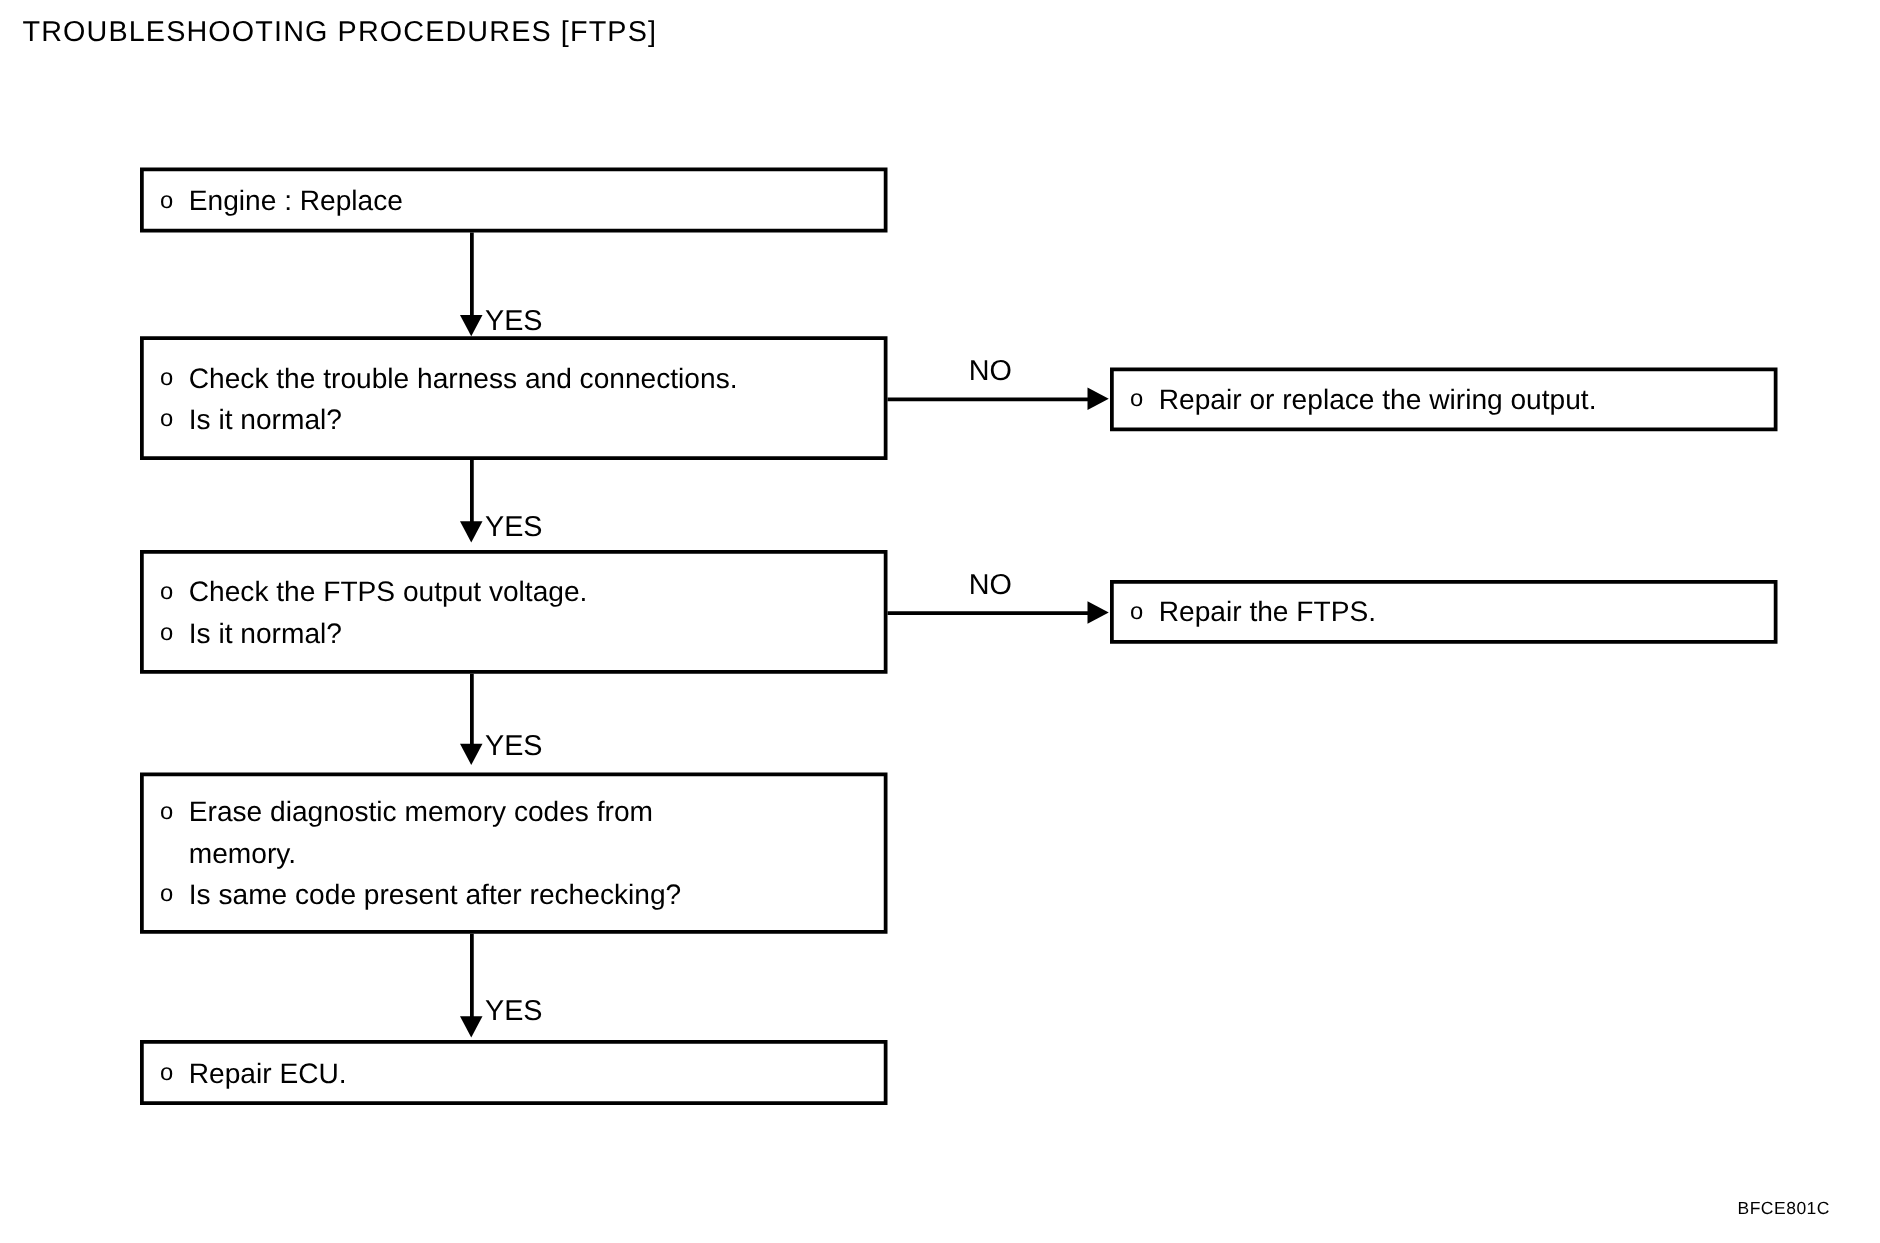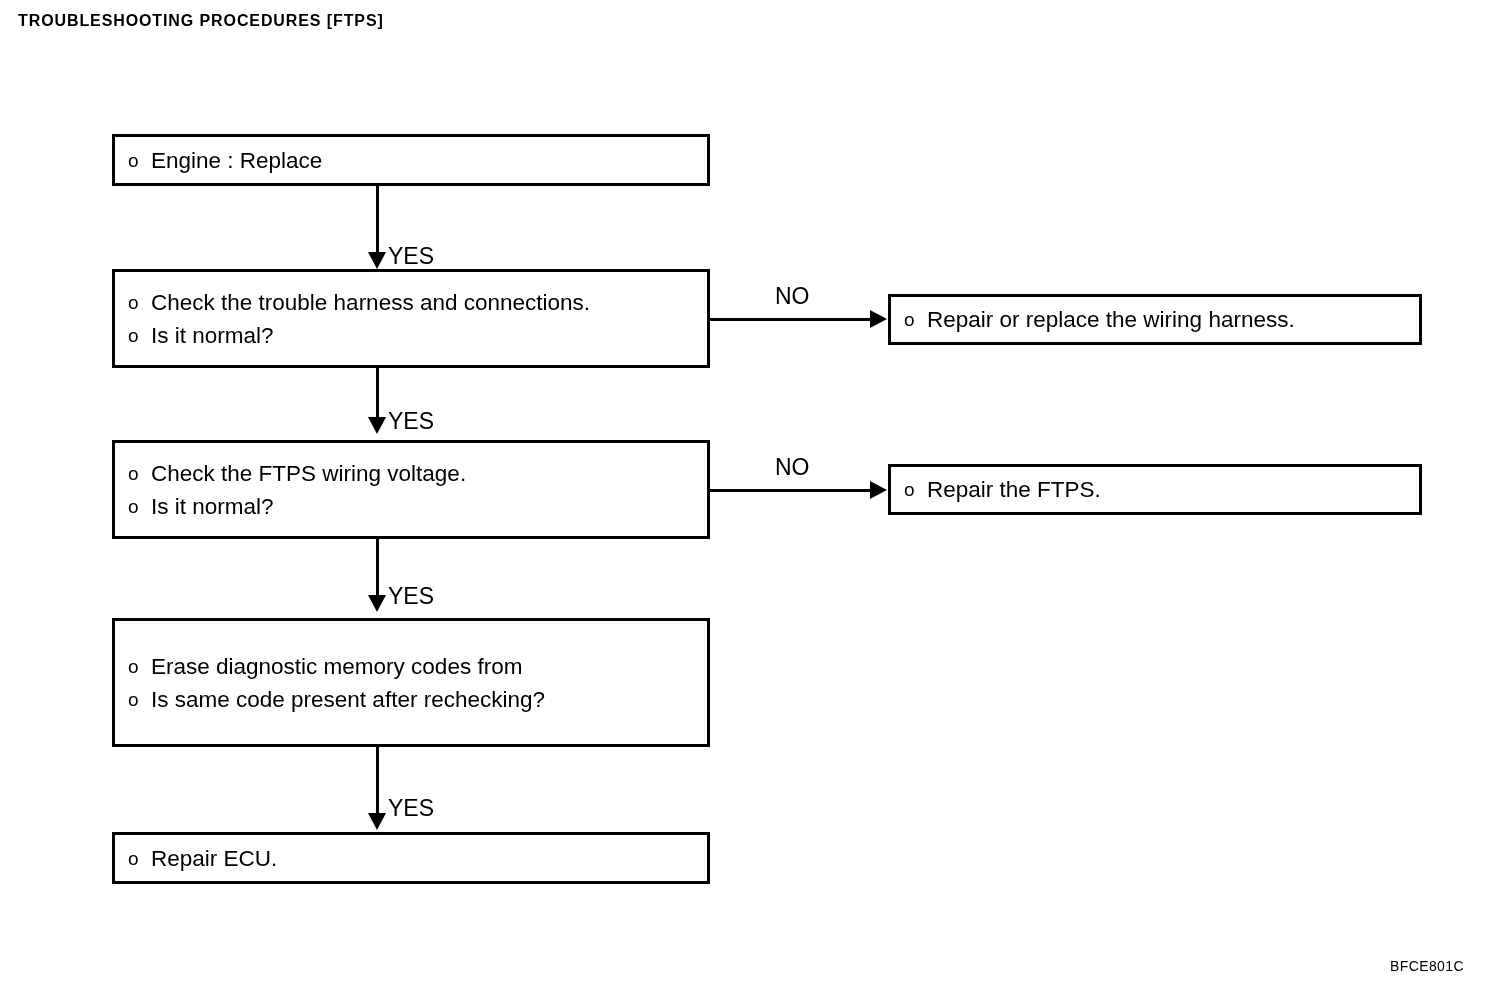--- a/index.html
+++ b/index.html
@@ -13,22 +13,22 @@
     position: relative;
     font-family: "Liberation Sans", sans-serif;
     color: #000000;
     overflow: hidden;
   }
 
   #page-title {
     position: absolute;
     left: 18px;
     top: 12px;
-    font-size: 16px;
-    font-weight: bold;
+    font-size: 23px;
+    font-weight: normal;
     letter-spacing: 0.9px;
     white-space: pre;
   }
 
   .flow-box {
     position: absolute;
     box-sizing: border-box;
     border: 3px solid #000;
     background: #fff;
     display: flex;
@@ -142,32 +142,32 @@
   </div>
 </div>
 
 <div class="h-conn" style="left:710px; top:318px; width:162px;"></div>
 <div class="h-arrow" style="left:870px; top:310px;"></div>
 <div class="h-label" style="left:775px; top:285px;">NO</div>
 
 <div class="flow-box" style="left:888px; top:294px; width:534px; height:51px;">
   <div class="box-line">
     <span class="bullet">o</span>
-    <span class="box-text">Repair or replace the wiring harness.</span>
+    <span class="box-text">Repair or replace the wiring output.</span>
   </div>
 </div>
 
 <div class="v-conn" style="left:376px; top:368px; height:51px;"></div>
 <div class="v-arrow" style="left:368px; top:417px;"></div>
 <div class="v-label" style="left:388px; top:384px;">YES</div>
 
 <div class="flow-box" style="left:112px; top:440px; width:598px; height:99px;">
   <div class="box-line">
     <span class="bullet">o</span>
-    <span class="box-text">Check the FTPS wiring voltage.</span>
+    <span class="box-text">Check the FTPS output voltage.</span>
   </div>
   <div class="box-line">
     <span class="bullet">o</span>
     <span class="box-text">Is it normal?</span>
   </div>
 </div>
 
 <div class="h-conn" style="left:710px; top:489px; width:162px;"></div>
 <div class="h-arrow" style="left:870px; top:481px;"></div>
 <div class="h-label" style="left:775px; top:456px;">NO</div>
@@ -181,20 +181,21 @@
 
 <div class="v-conn" style="left:376px; top:539px; height:58px;"></div>
 <div class="v-arrow" style="left:368px; top:595px;"></div>
 <div class="v-label" style="left:388px; top:559px;">YES</div>
 
 <div class="flow-box" style="left:112px; top:618px; width:598px; height:129px;">
   <div class="box-line">
     <span class="bullet">o</span>
     <span class="box-text">Erase diagnostic memory codes from</span>
   </div>
+  <div class="box-cont">memory.</div>
   <div class="box-line">
     <span class="bullet">o</span>
     <span class="box-text">Is same code present after rechecking?</span>
   </div>
 </div>
 
 <div class="v-conn" style="left:376px; top:747px; height:68px;"></div>
 <div class="v-arrow" style="left:368px; top:813px;"></div>
 <div class="v-label" style="left:388px; top:771px;">YES</div>
 

